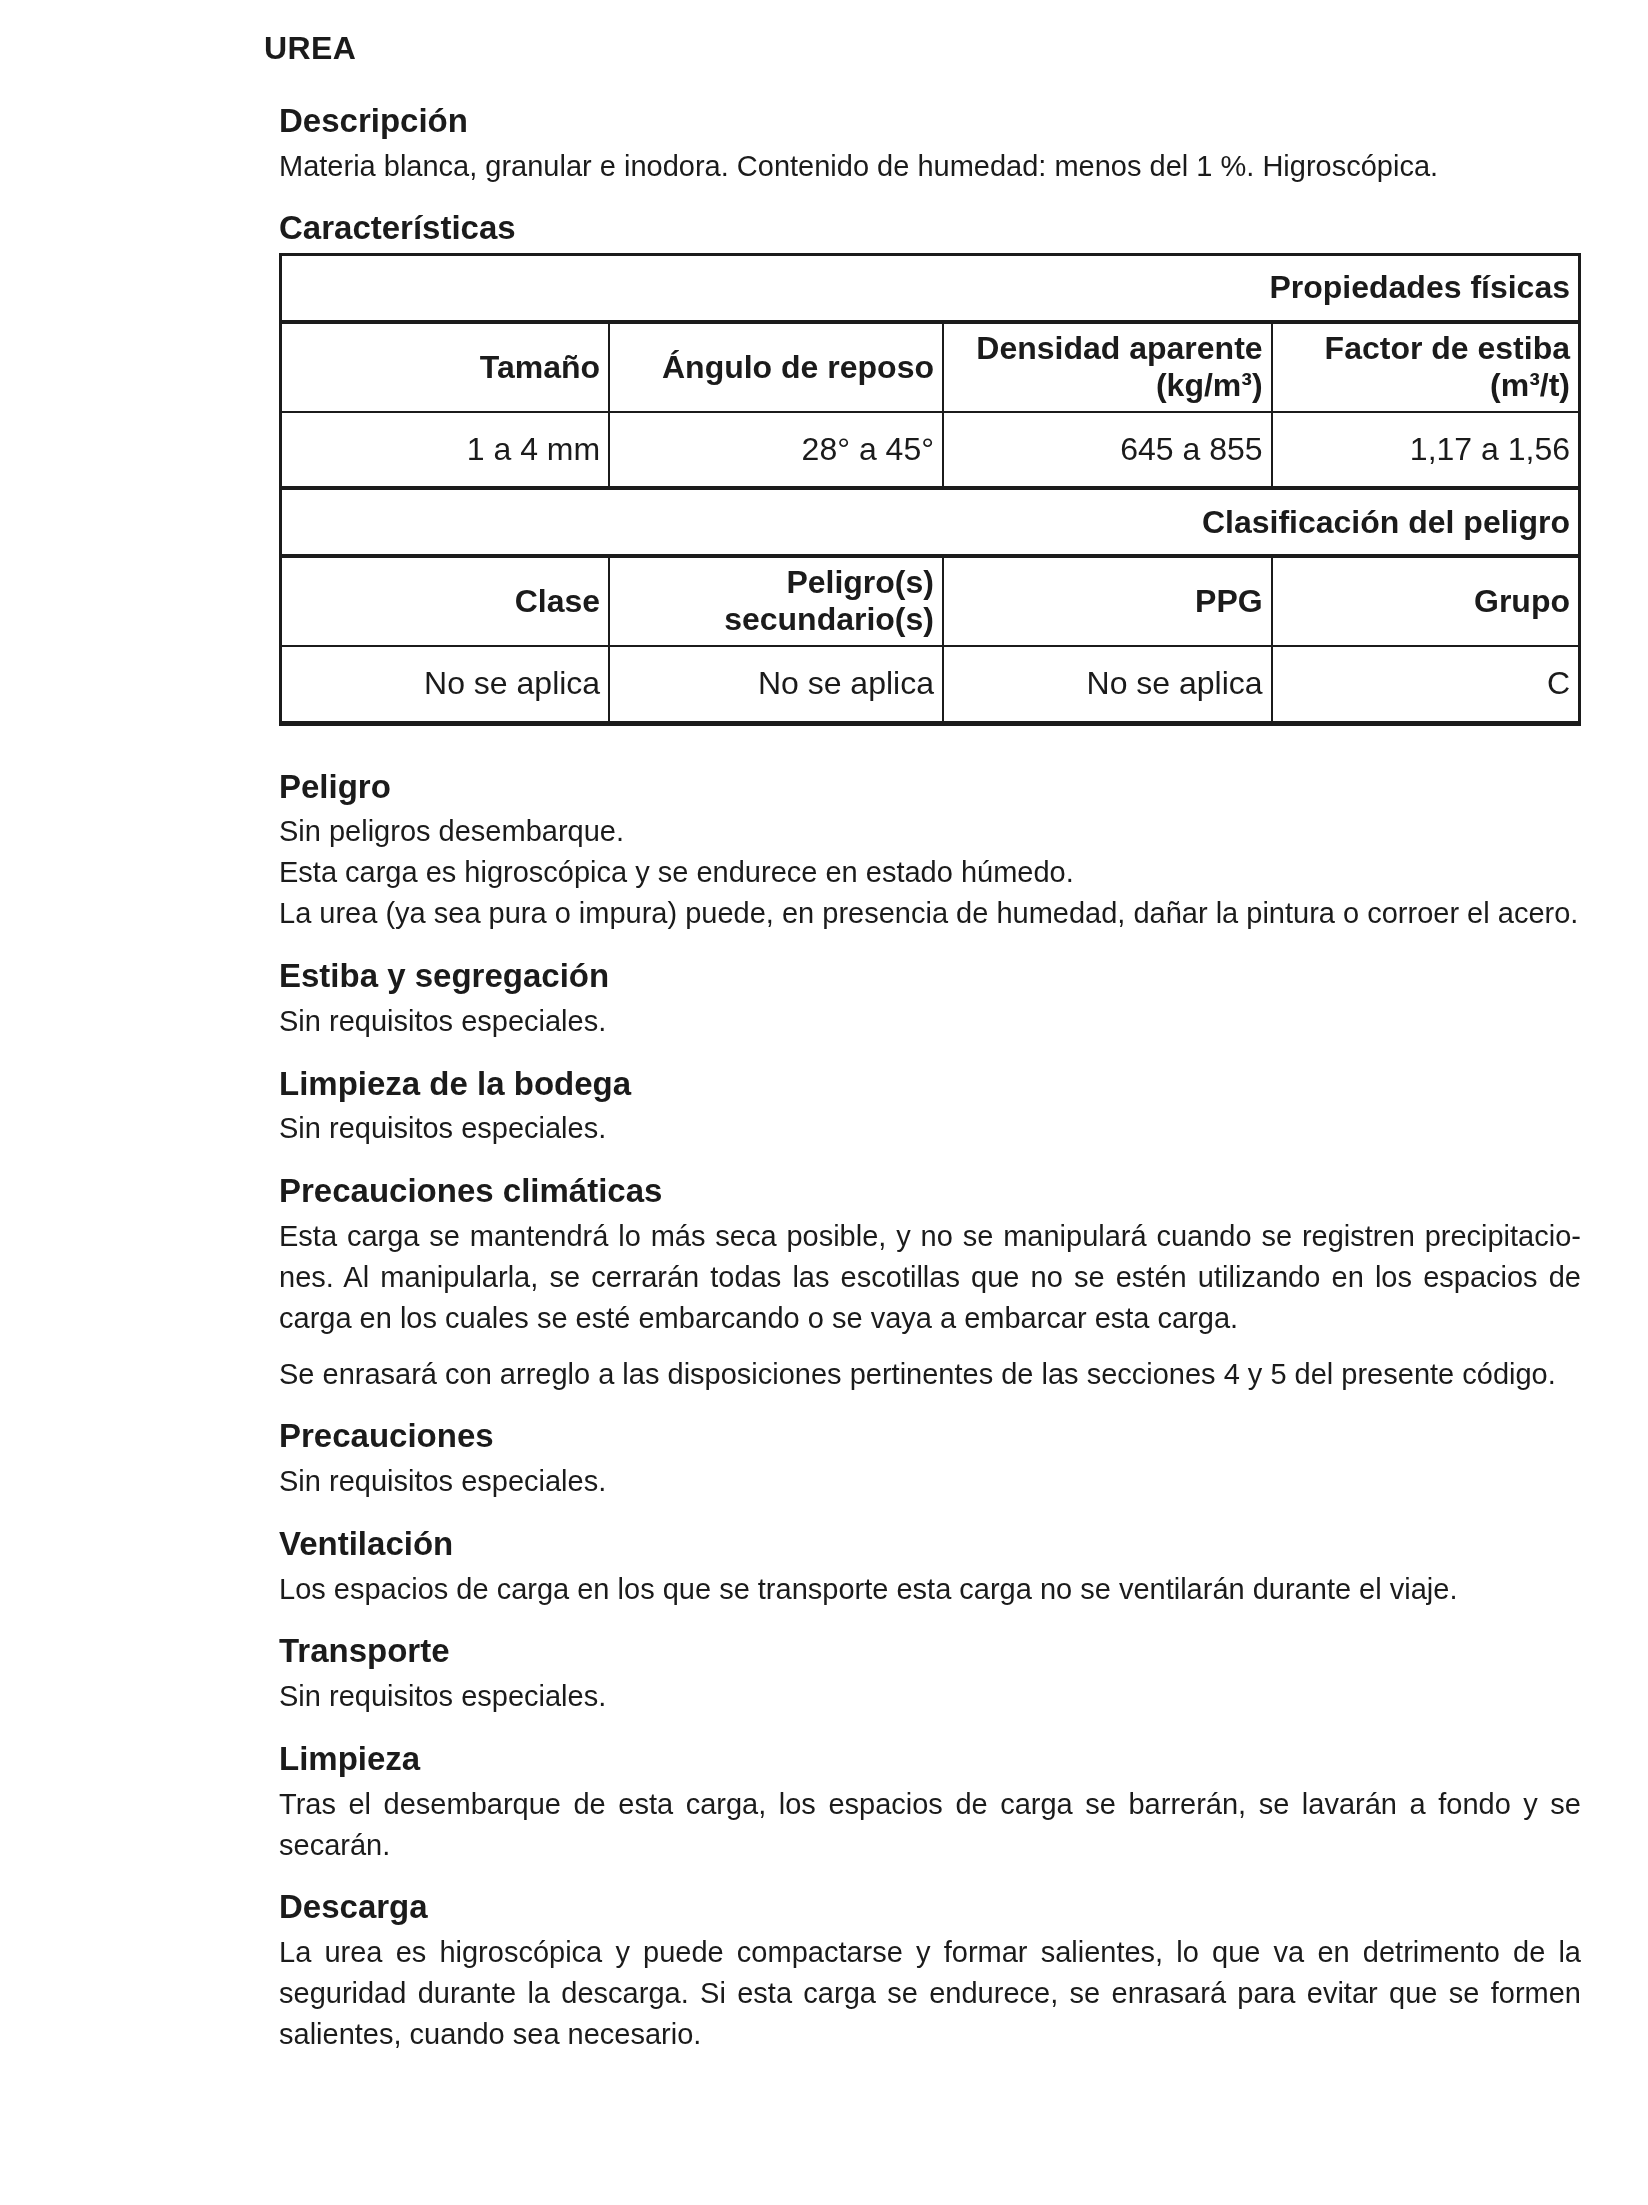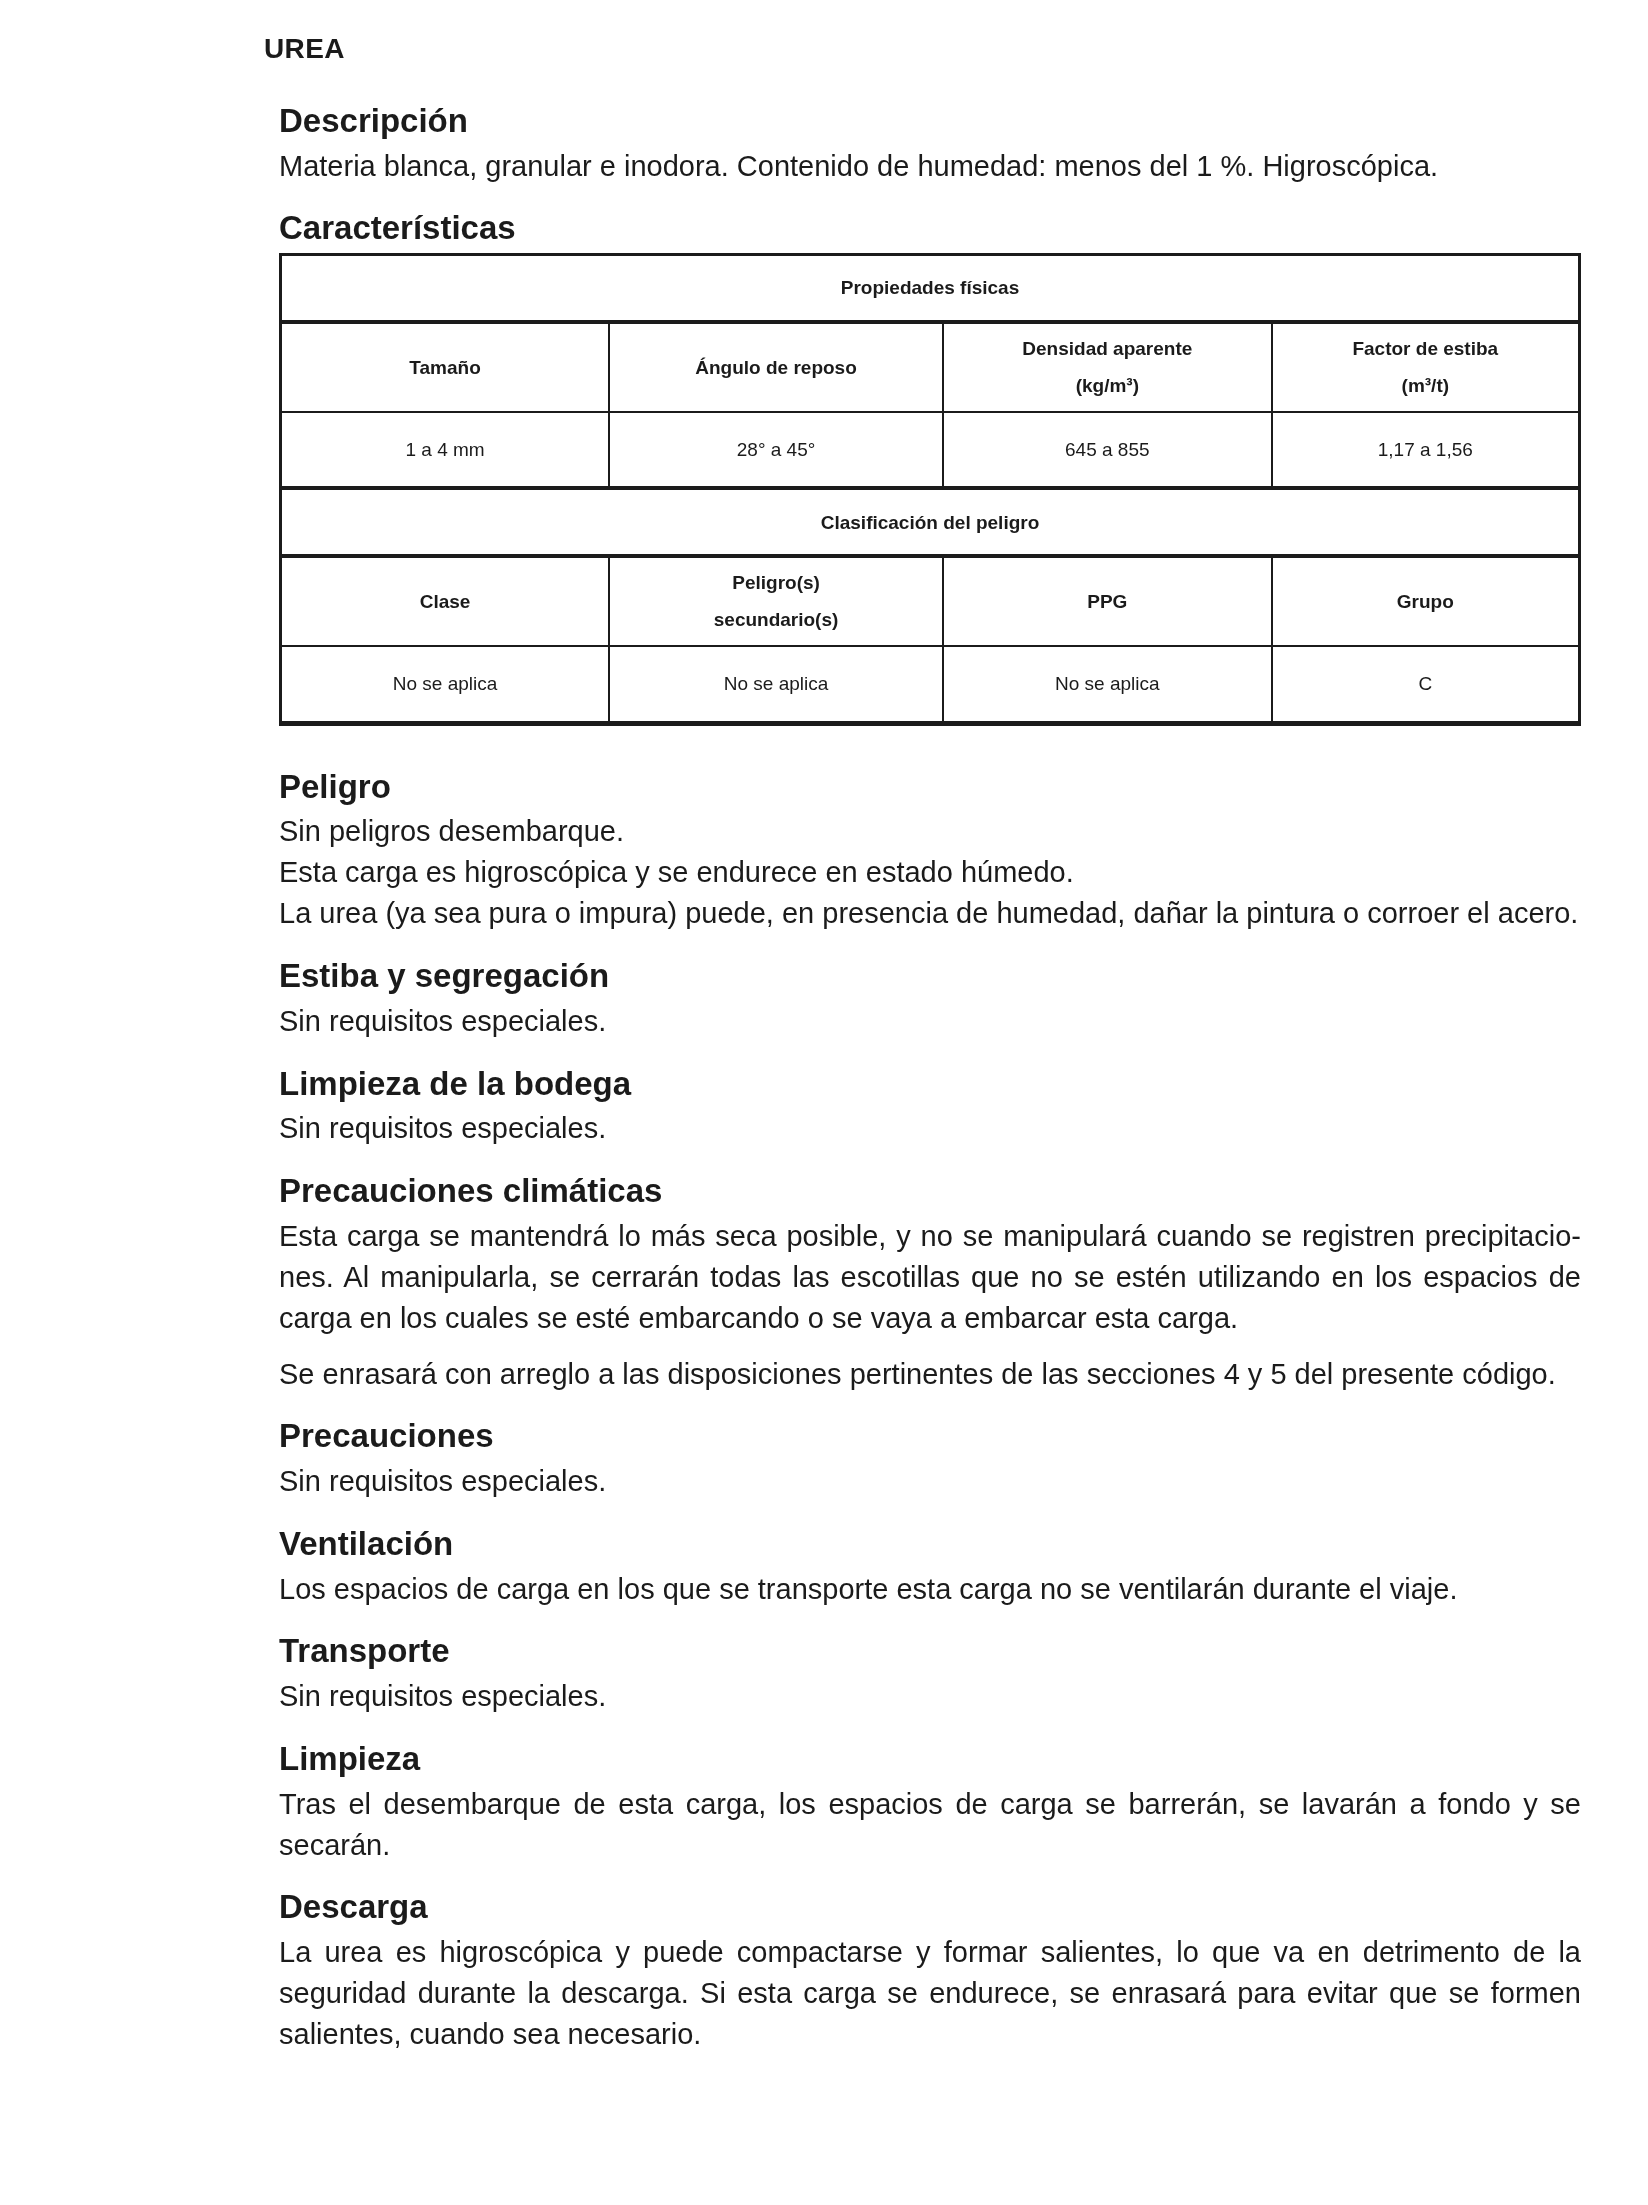--- a/index.html
+++ b/index.html
@@ -14,21 +14,21 @@
     font-family: "Liberation Sans", sans-serif;
     overflow: hidden;
   }
   .page {
     box-sizing: border-box;
     width: 1648px;
     height: 2205px;
     padding: 24px 52px 0 264px;
   }
   h1.doc-title {
-    font-size: 28px;
+    font-size: 32px;
     line-height: 49px;
     font-weight: bold;
     margin: 0 0 27px 0;
     letter-spacing: 0.4px;
   }
   .sec { margin: 15px; }
   h2.sec-heading {
     font-size: 33px;
     line-height: 41px;
     font-weight: bold;
@@ -44,23 +44,23 @@
   table.props {
     width: 100%;
     border-collapse: collapse;
     table-layout: fixed;
     margin: 0 0 40px 0;
     border: 3.2px solid #1b1b1b;
     border-bottom-width: 5.6px;
   }
   table.props td {
     border: 2.4px solid #1b1b1b;
-    text-align: center;
+    text-align: right;
     vertical-align: middle;
-    font-size: 19px;
+    font-size: 32px;
     line-height: 37px;
     padding: 3.2px 8px;
     white-space: pre-line;
   }
   tr.row-span td {
     font-weight: bold;
     height: 57px;
     border-bottom-width: 4px;
   }
   tr.row-head td {

